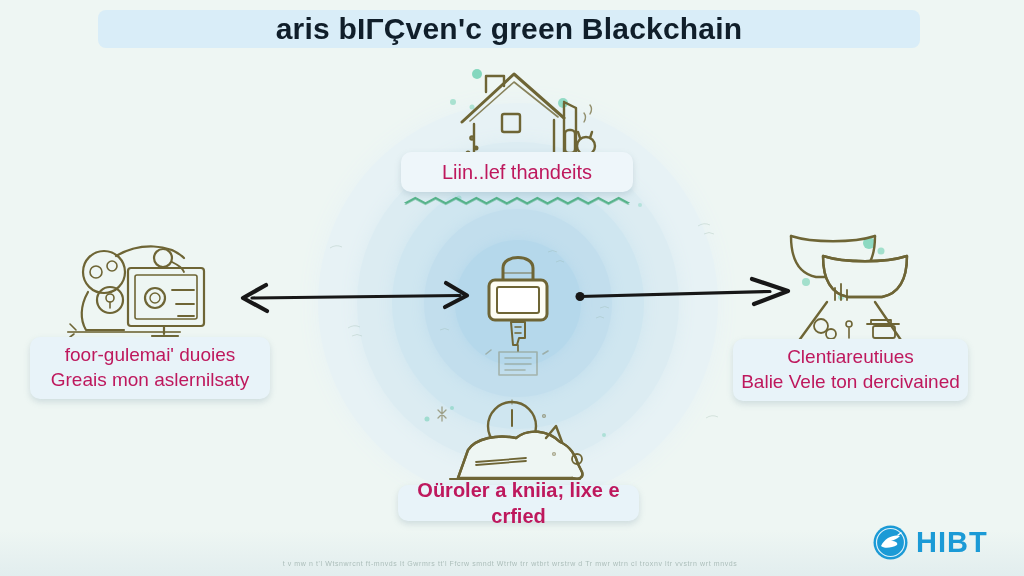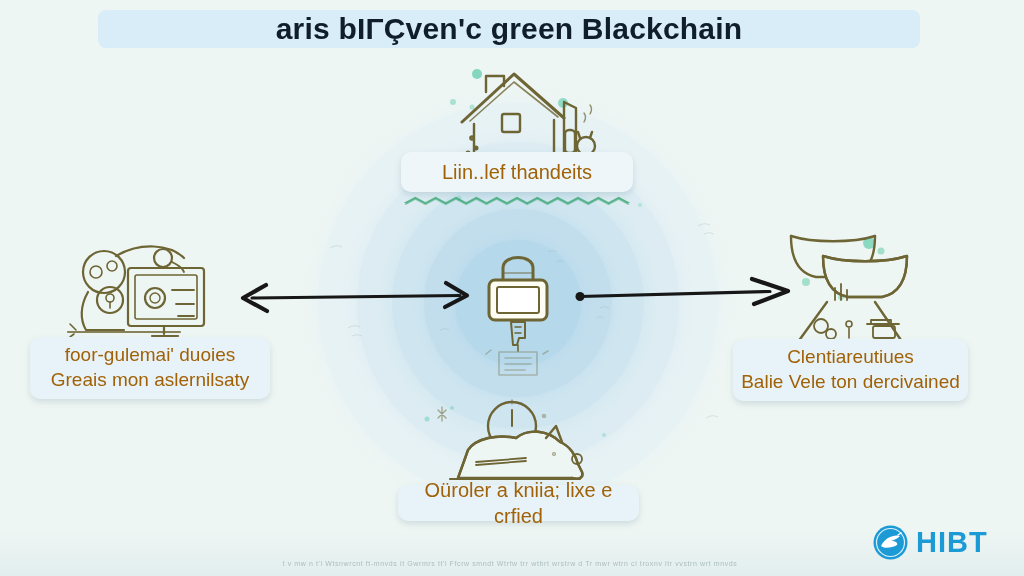--- a/index.html
+++ b/index.html
@@ -19,29 +19,29 @@
   }
   
   .ring{position:absolute;left:518px;top:303px;transform:translate(-50%,-50%);border-radius:50%;}
   .r1{width:400px;height:400px;background:#e7f2f5;box-shadow:0 0 22px #e7f2f5;}
   .r2{width:322px;height:322px;background:#dcecf2;box-shadow:0 0 18px #dcecf2;}
   .r3{width:252px;height:252px;background:#cfe6f0;box-shadow:0 0 16px #cfe6f0;}
   .r4{width:188px;height:188px;background:#c2deed;box-shadow:0 0 14px #c2deed;}
   .r5{width:126px;height:126px;background:#b5d8eb;box-shadow:0 0 12px #b5d8eb;}
   
   .card{
-    background:#e8f3f9;border-radius:10px;color:#a16207;text-align:center;
+    background:#e8f3f9;border-radius:10px;color:#be185d;text-align:center;
     display:flex;flex-direction:column;align-items:center;justify-content:center;
     box-shadow:0 3px 6px rgba(125,155,170,.28);
   }
   .card span{display:block;line-height:1.3;}
   .card-top{left:401px;top:152px;width:232px;height:40px;font-size:20px;background:#eef6fa;}
   .card-left{left:30px;top:337px;width:240px;height:62px;font-size:19px;}
   .card-right{left:733px;top:339px;width:235px;height:62px;font-size:19px;}
-  .card-bottom{left:398px;top:485px;width:241px;height:36px;font-size:20px;}
+  .card-bottom{left:398px;top:485px;width:241px;height:36px;font-size:20px;font-weight:bold;}
   
   svg{display:block;}
   .sketch{stroke:#6e6535;fill:none;stroke-linecap:round;stroke-linejoin:round;}
   
   .logo{left:872px;top:524px;display:flex;align-items:center;gap:7px;}
   .logo-text{font-size:29px;font-weight:700;color:#1b9ad6;letter-spacing:1px;}
   
   .fineprint{
     left:275px;top:560px;width:470px;height:11px;overflow:hidden;white-space:nowrap;
     font-size:7px;color:#8da39d;opacity:.65;letter-spacing:.6px;text-align:center;

